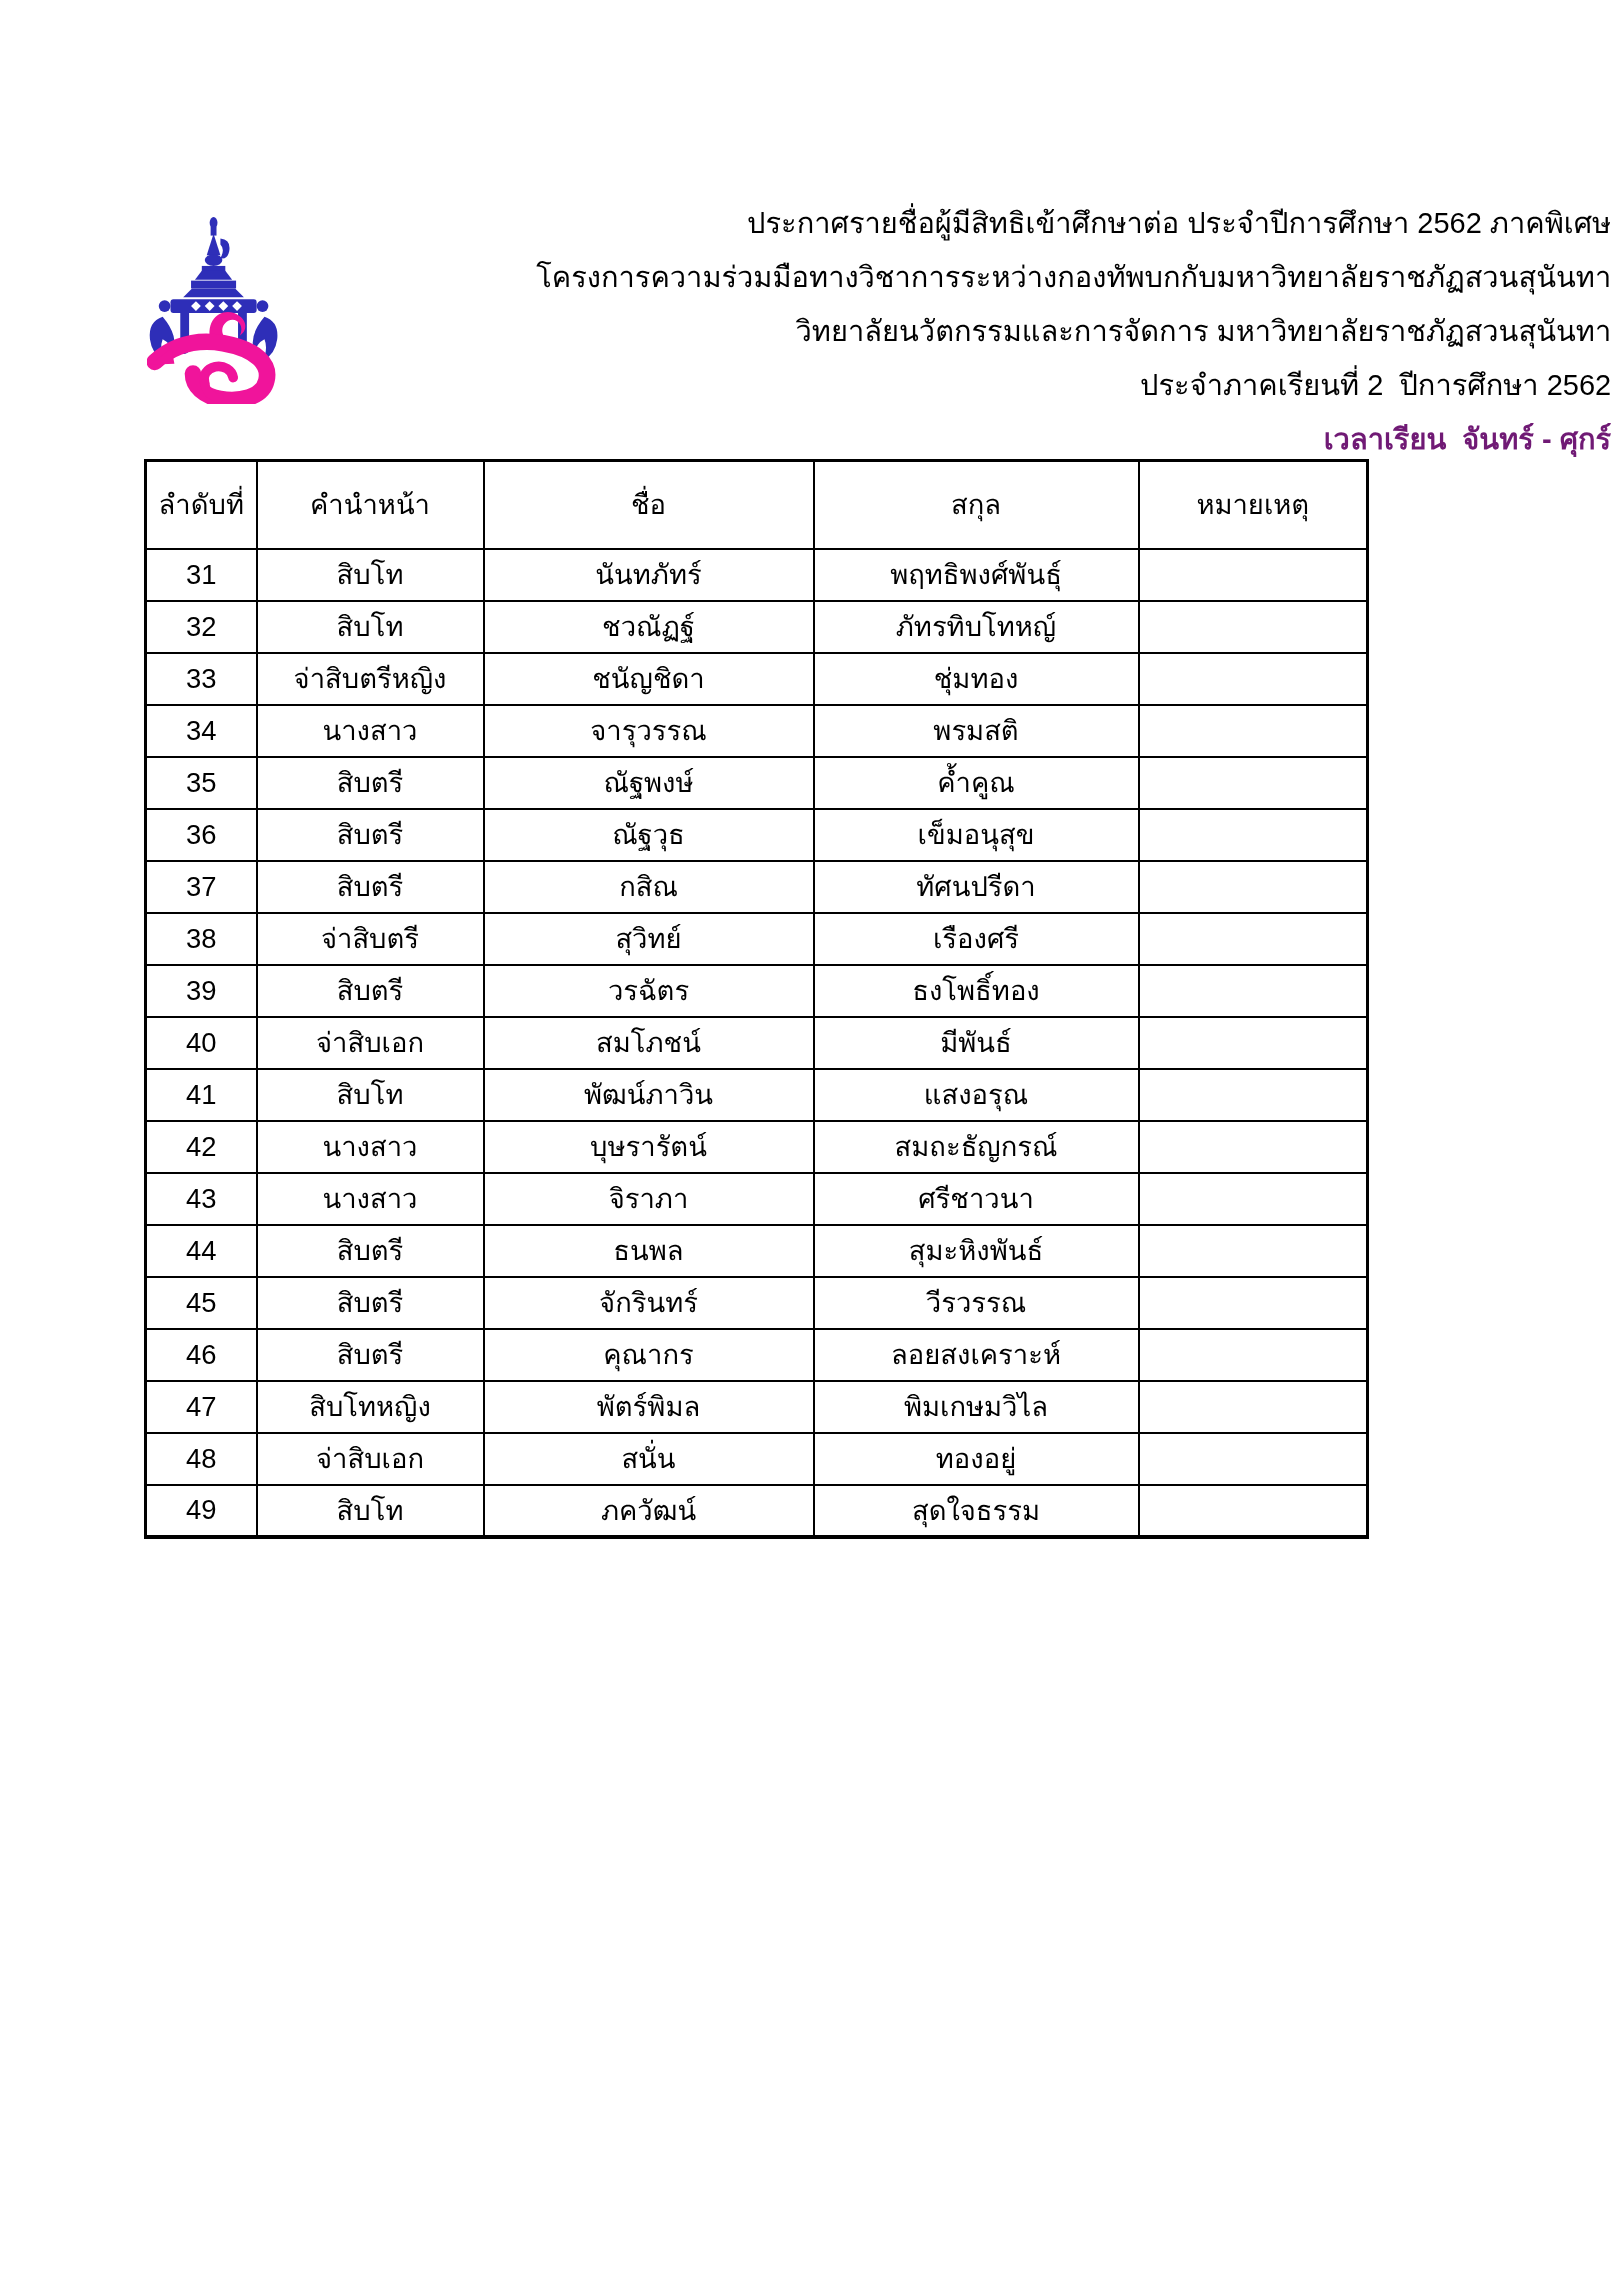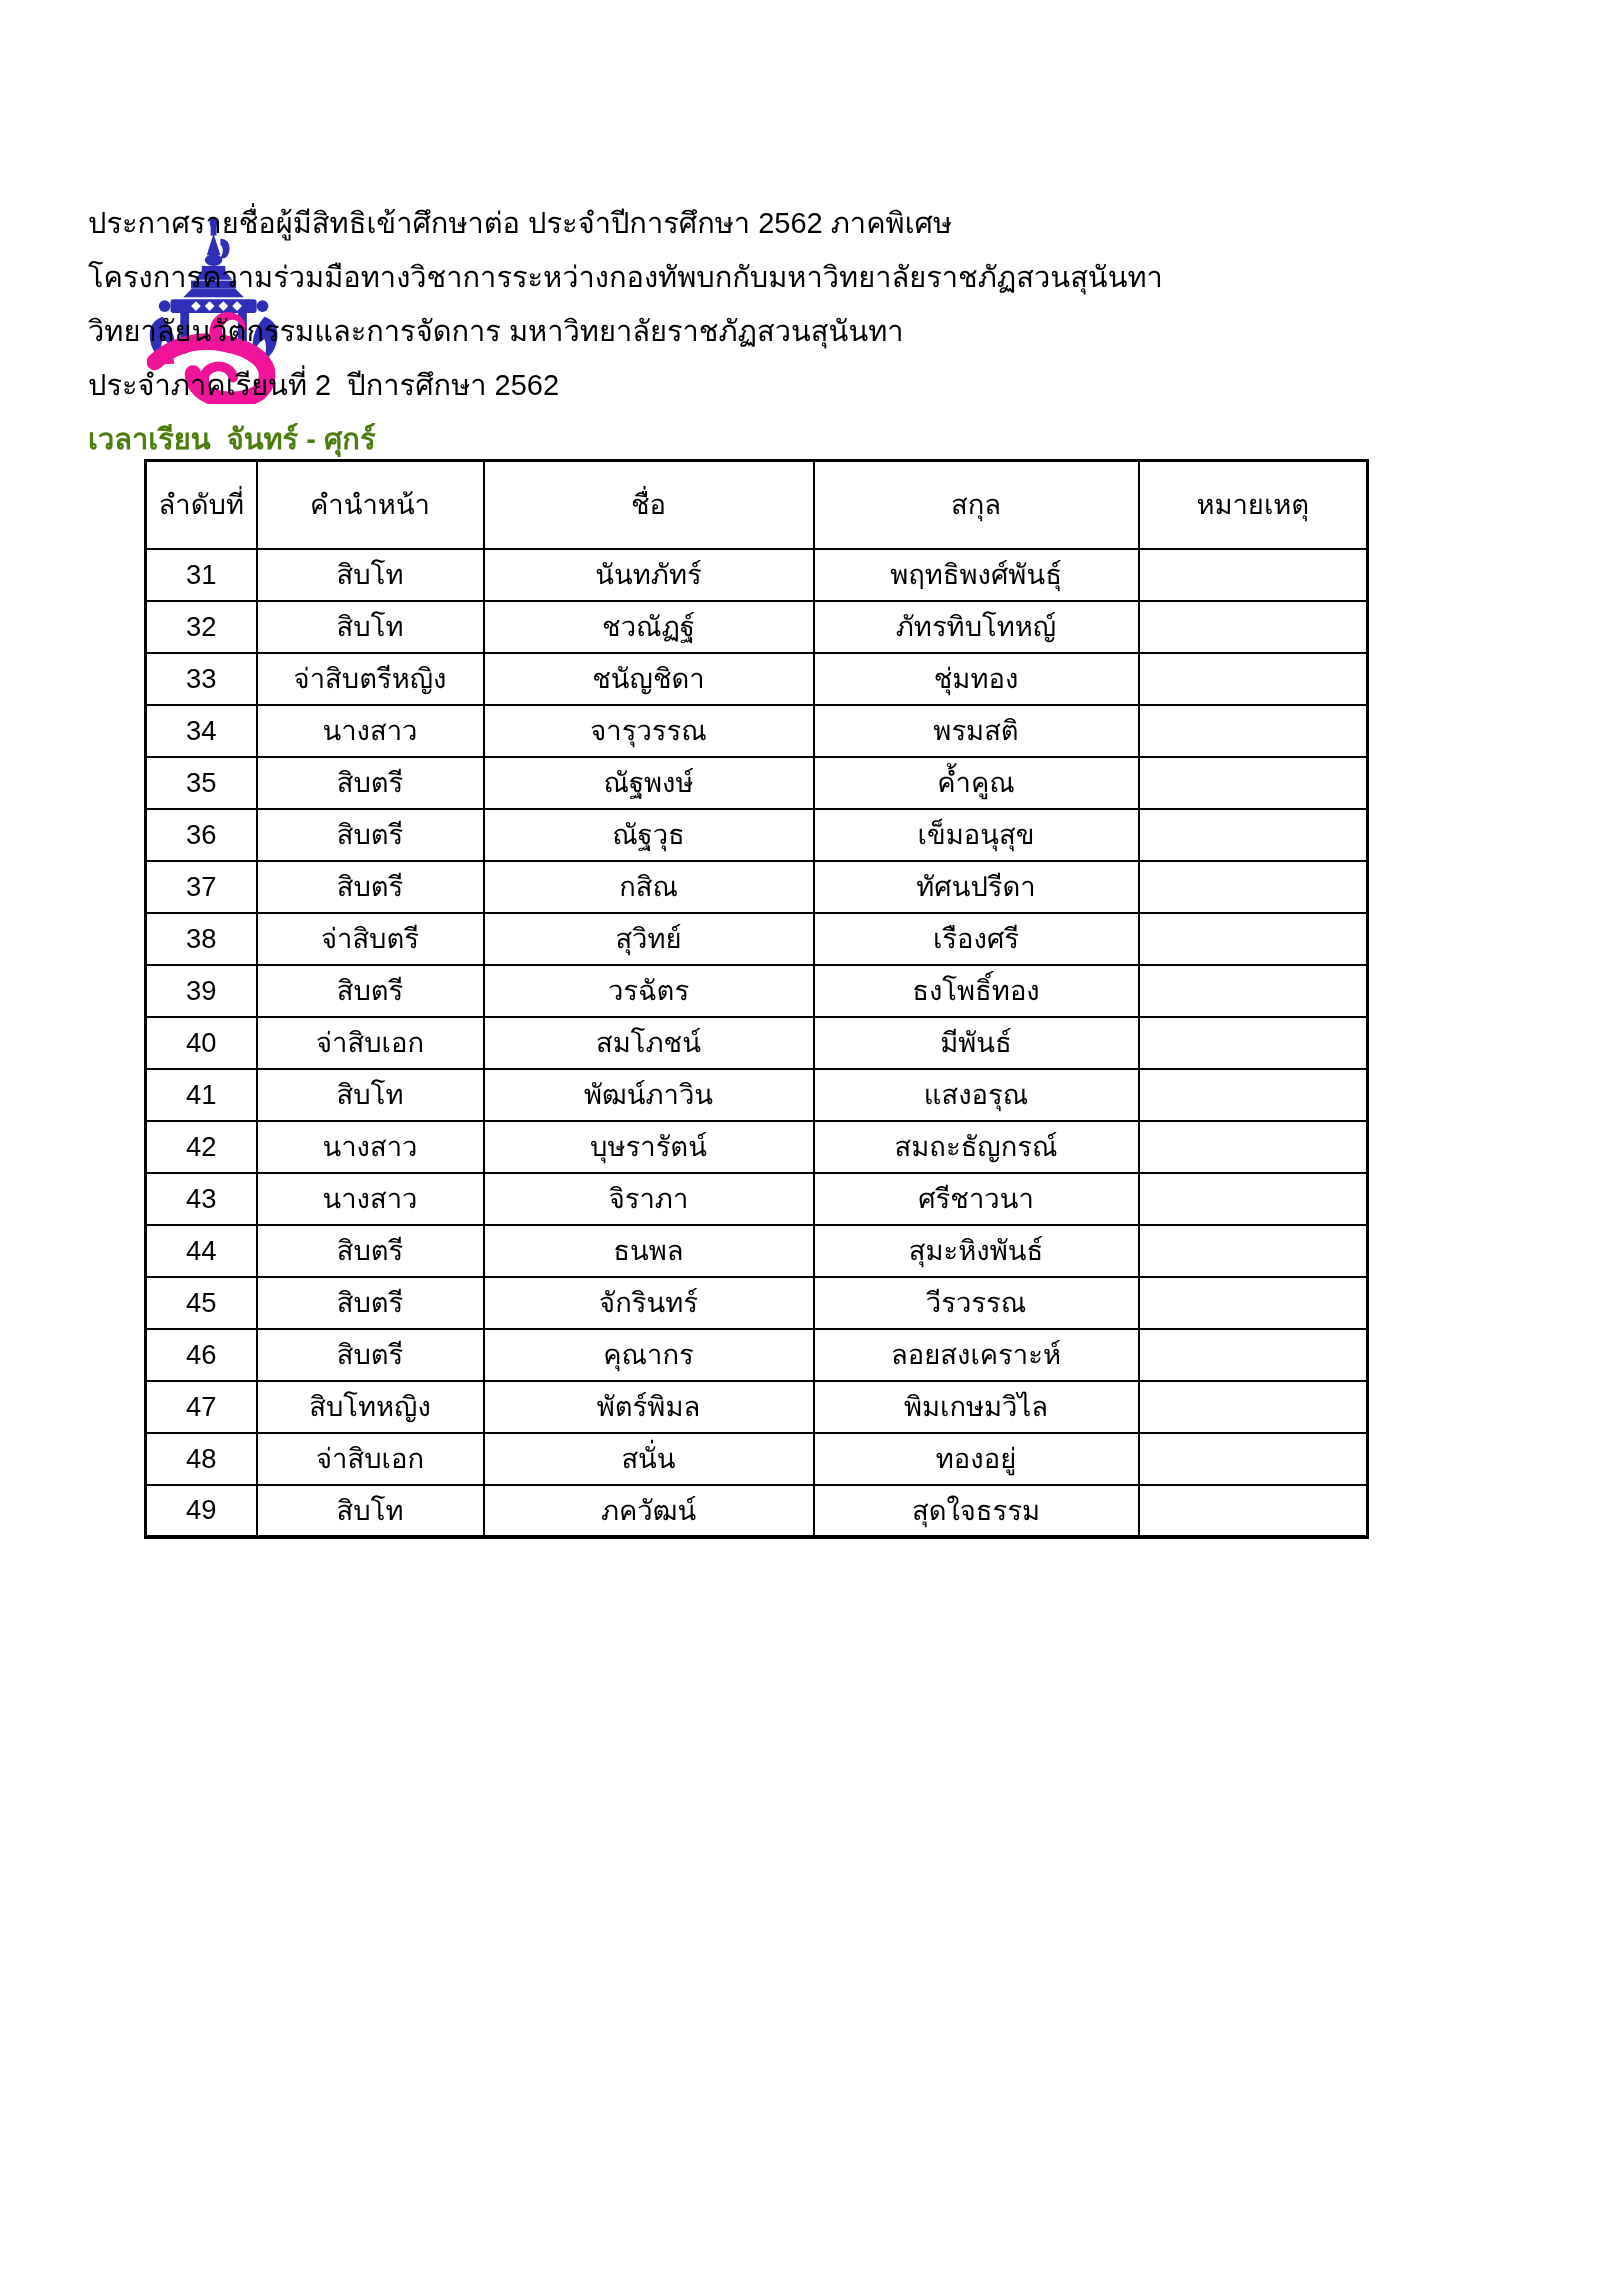--- a/index.html
+++ b/index.html
@@ -20,21 +20,21 @@
     top: 214px;
     width: 139px;
     height: 190px;
   }
   .logo svg { display: block; width: 100%; height: 100%; }
   .header-block {
     position: absolute;
     left: 88px;
     right: 9.8px;
     top: 196px;
-    text-align: left;
+    text-align: right;
   }
   .h-line {
     font-size: 29px;
     line-height: 54px;
     white-space: pre-wrap;
     font-weight: normal;
   }
   .h-line.red { font-weight: bold; }
   table.roster {
     position: absolute;
@@ -101,21 +101,21 @@
         <polygon points="3,153 25,136 28,152" fill="#f0149b"></polygon>
       </g>
     </svg>
   </div>
 
   <div class="header-block">
     <div class="h-line">ประกาศรายชื่อผู้มีสิทธิเข้าศึกษาต่อ ประจำปีการศึกษา 2562 ภาคพิเศษ</div>
     <div class="h-line">โครงการความร่วมมือทางวิชาการระหว่างกองทัพบกกับมหาวิทยาลัยราชภัฏสวนสุนันทา</div>
     <div class="h-line">วิทยาลัยนวัตกรรมและการจัดการ มหาวิทยาลัยราชภัฏสวนสุนันทา</div>
     <div class="h-line">ประจำภาคเรียนที่ 2  ปีการศึกษา 2562</div>
-    <div class="h-line red" style="color:#4d7c0f;">เวลาเรียน  จันทร์ - ศุกร์</div>
+    <div class="h-line red" style="color:#701a75;">เวลาเรียน  จันทร์ - ศุกร์</div>
   </div>
 
   <table class="roster">
     <colgroup>
       <col style="width:111px">
       <col style="width:227px">
       <col style="width:330px">
       <col style="width:325px">
       <col style="width:229px">
     </colgroup>

